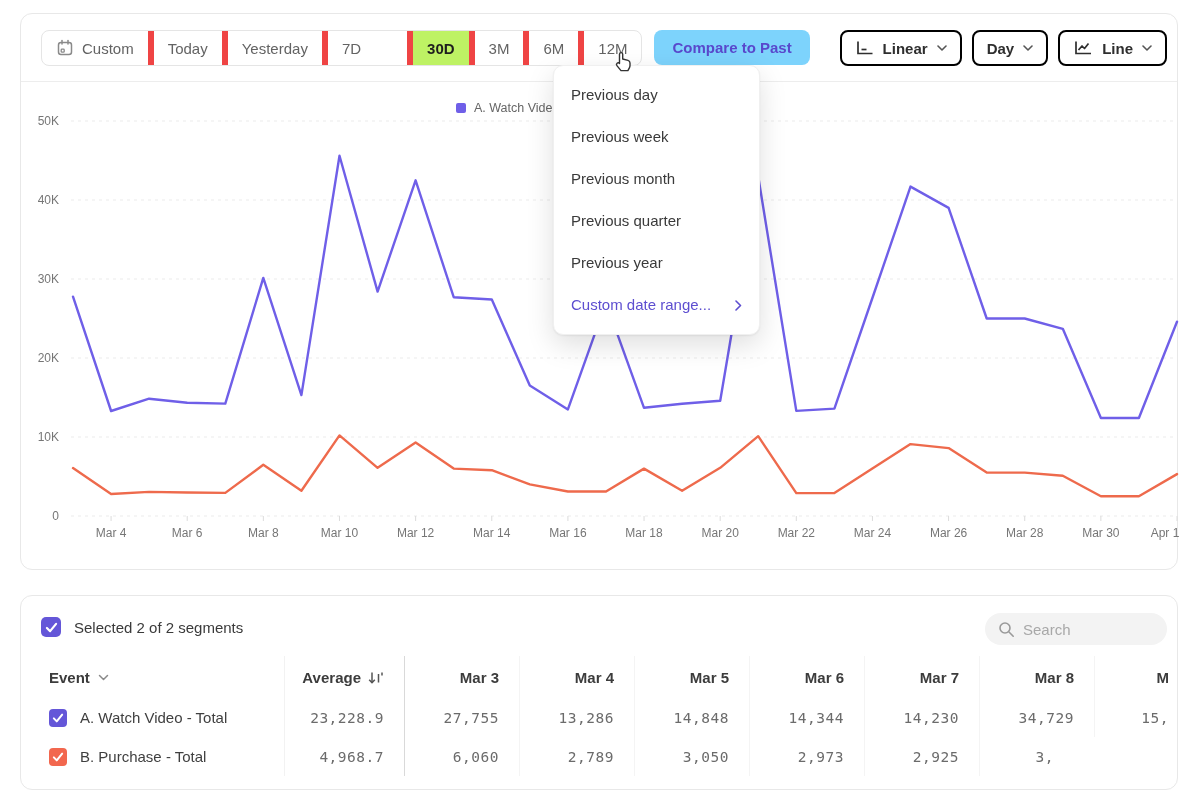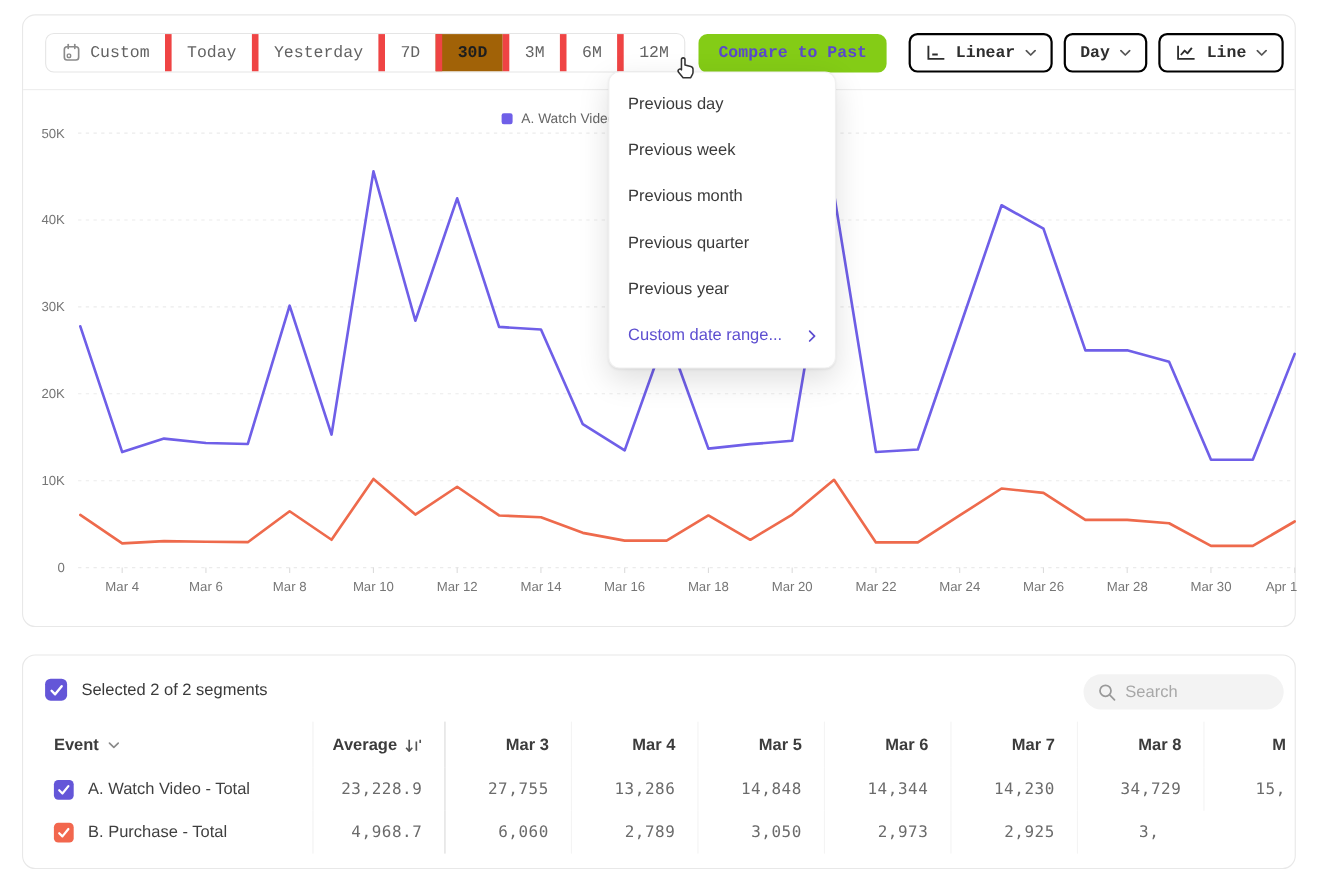--- a/index.html
+++ b/index.html
@@ -3,26 +3,26 @@
 <meta charset="utf-8">
 <style>
   * { margin:0; padding:0; box-sizing:border-box; }
   html,body { width:1200px; height:802px; background:#fff; font-family:"Liberation Sans","DejaVu Sans",sans-serif; position:relative; overflow:hidden; }
 
   .card { position:absolute; background:#fff; border:1px solid #e8e8e8; border-radius:12px; }
   #chart-card { left:20px; top:13px; width:1158px; height:557px; }
   #table-card { left:20px; top:595px; width:1158px; height:195px; overflow:hidden; }
 
   
-  .toolbar { position:absolute; left:20px; top:16px; right:10px; height:36px; display:flex; align-items:center; z-index:2;font-family:Liberation Mono, monospace; }
+  .toolbar { position:absolute; left:20px; top:16px; right:10px; height:36px; display:flex; align-items:flex-start; z-index:2; }
   .seg-group { display:inline-flex; border:1px solid #e5e5e5; border-radius:8px; overflow:hidden; height:36px; background:#fff; }
   .seg { display:flex; align-items:center; gap:8px; padding:0 14px; font-size:15px; color:#636363; border-left:6px solid #ef4444; cursor:pointer; white-space:nowrap; }
   .seg:first-child { border-left:none; }
-  .seg.active { background:#a16207; color:#1e1e1e; font-weight:bold; }
-  .compare-btn { margin-left:12px; height:35px; border:none; background:#84cc16; color:#5948cc; font-size:15px; font-weight:600; font-family:inherit; border-radius:8px; padding:0 18px; cursor:pointer; }
+  .seg.active { background:#bef264; color:#1e1e1e; font-weight:bold;margin-left:32px; }
+  .compare-btn { margin-left:12px; height:35px; border:none; background:#7dd3fc; color:#5948cc; font-size:15px; font-weight:600; font-family:inherit; border-radius:8px; padding:0 18px; cursor:pointer; }
   .right-group { margin-left:auto; display:flex; gap:10px; }
   .dd-btn { display:flex; align-items:center; gap:9px; height:36px; padding:0 13px; border:2px solid #000000; border-radius:8px; background:#fff; font-family:inherit; font-size:15px; font-weight:600; color:#2e2e2e; cursor:pointer; }
   .toolbar-divider { position:absolute; left:0; right:0; top:67px; height:1px; background:#ededed; }
 
   
   .legend { position:absolute; top:87px; left:0; right:0; display:flex; justify-content:center; gap:22px; z-index:1; }
   .legend-item { display:flex; align-items:center; gap:8px; font-size:12.5px; color:#666; }
   .legend-swatch { width:10px; height:10px; border-radius:2px; }
 
   #chart-svg { position:absolute; left:0; top:0; width:1158px; height:555px; z-index:0; pointer-events:none; }

